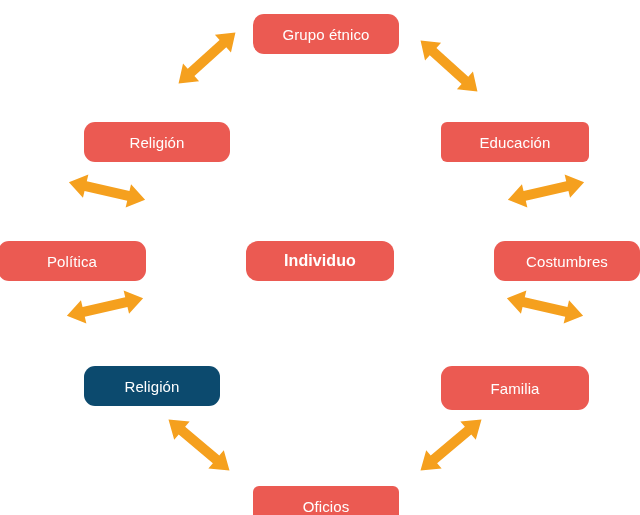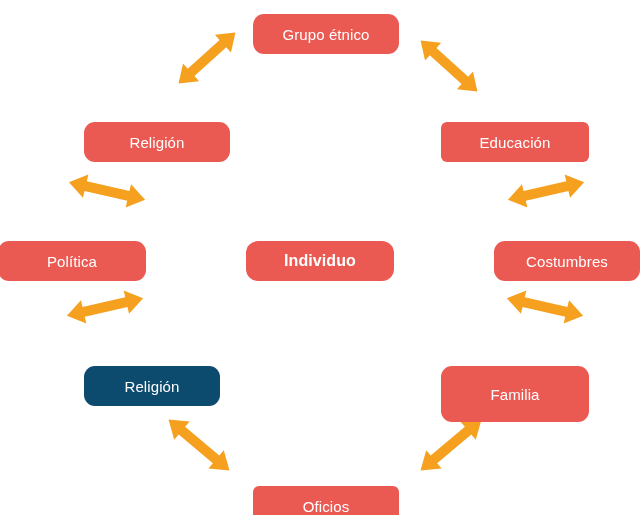--- a/index.html
+++ b/index.html
@@ -94,21 +94,21 @@
   <div id="node-layer">
       <div class="node" style="left: 253px; top: 0px; width: 146px; height: 40px; background: rgb(235, 90, 82); color: rgb(255, 255, 255);">
         <span>Grupo étnico</span>
       </div>
       <div class="node" style="left: 441px; top: 108px; width: 148px; height: 40px; background: rgb(235, 90, 82); color: rgb(255, 255, 255); border-radius: 6px;">
         <span>Educación</span>
       </div>
       <div class="node" style="left: 494px; top: 227px; width: 146px; height: 40px; background: rgb(235, 90, 82); color: rgb(255, 255, 255);">
         <span>Costumbres</span>
       </div>
-      <div class="node" style="left: 441px; top: 352px; width: 148px; height: 56px; background: rgb(235, 90, 82); color: rgb(255, 255, 255);">
+      <div class="node" style="left: 441px; top: 352px; width: 148px; height: 44px; background: rgb(235, 90, 82); color: rgb(255, 255, 255);">
         <span>Familia</span>
       </div>
       <div class="node" style="left: 253px; top: 472px; width: 146px; height: 40px; background: rgb(235, 90, 82); color: rgb(255, 255, 255); border-radius: 6px;">
         <span>Oficios</span>
       </div>
       <div class="node" style="left: 84px; top: 352px; width: 136px; height: 40px; background: #0c4a6e; color: rgb(255, 255, 255); text-align: right;">
         <span>Religión</span>
       </div>
       <div class="node" style="left: -2px; top: 227px; width: 148px; height: 40px; background: rgb(235, 90, 82); color: rgb(255, 255, 255);">
         <span>Política</span>

